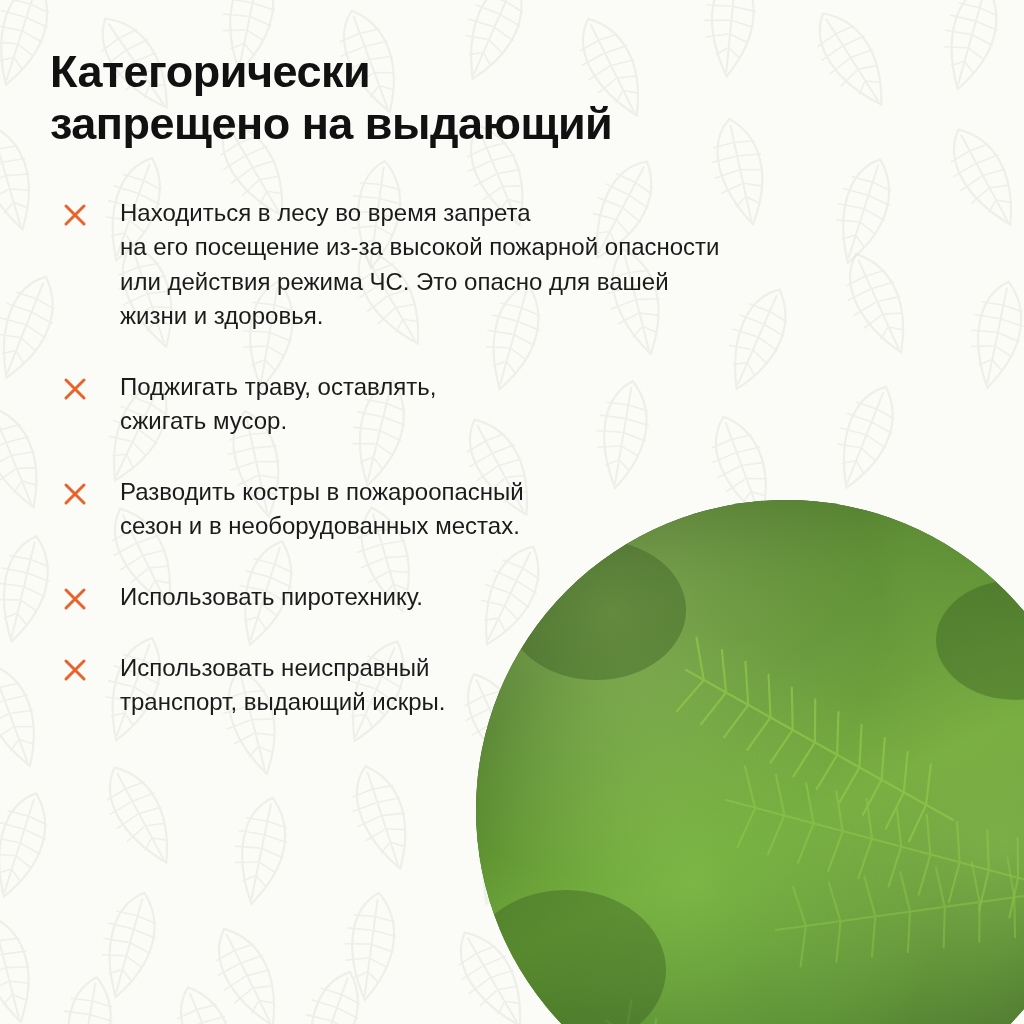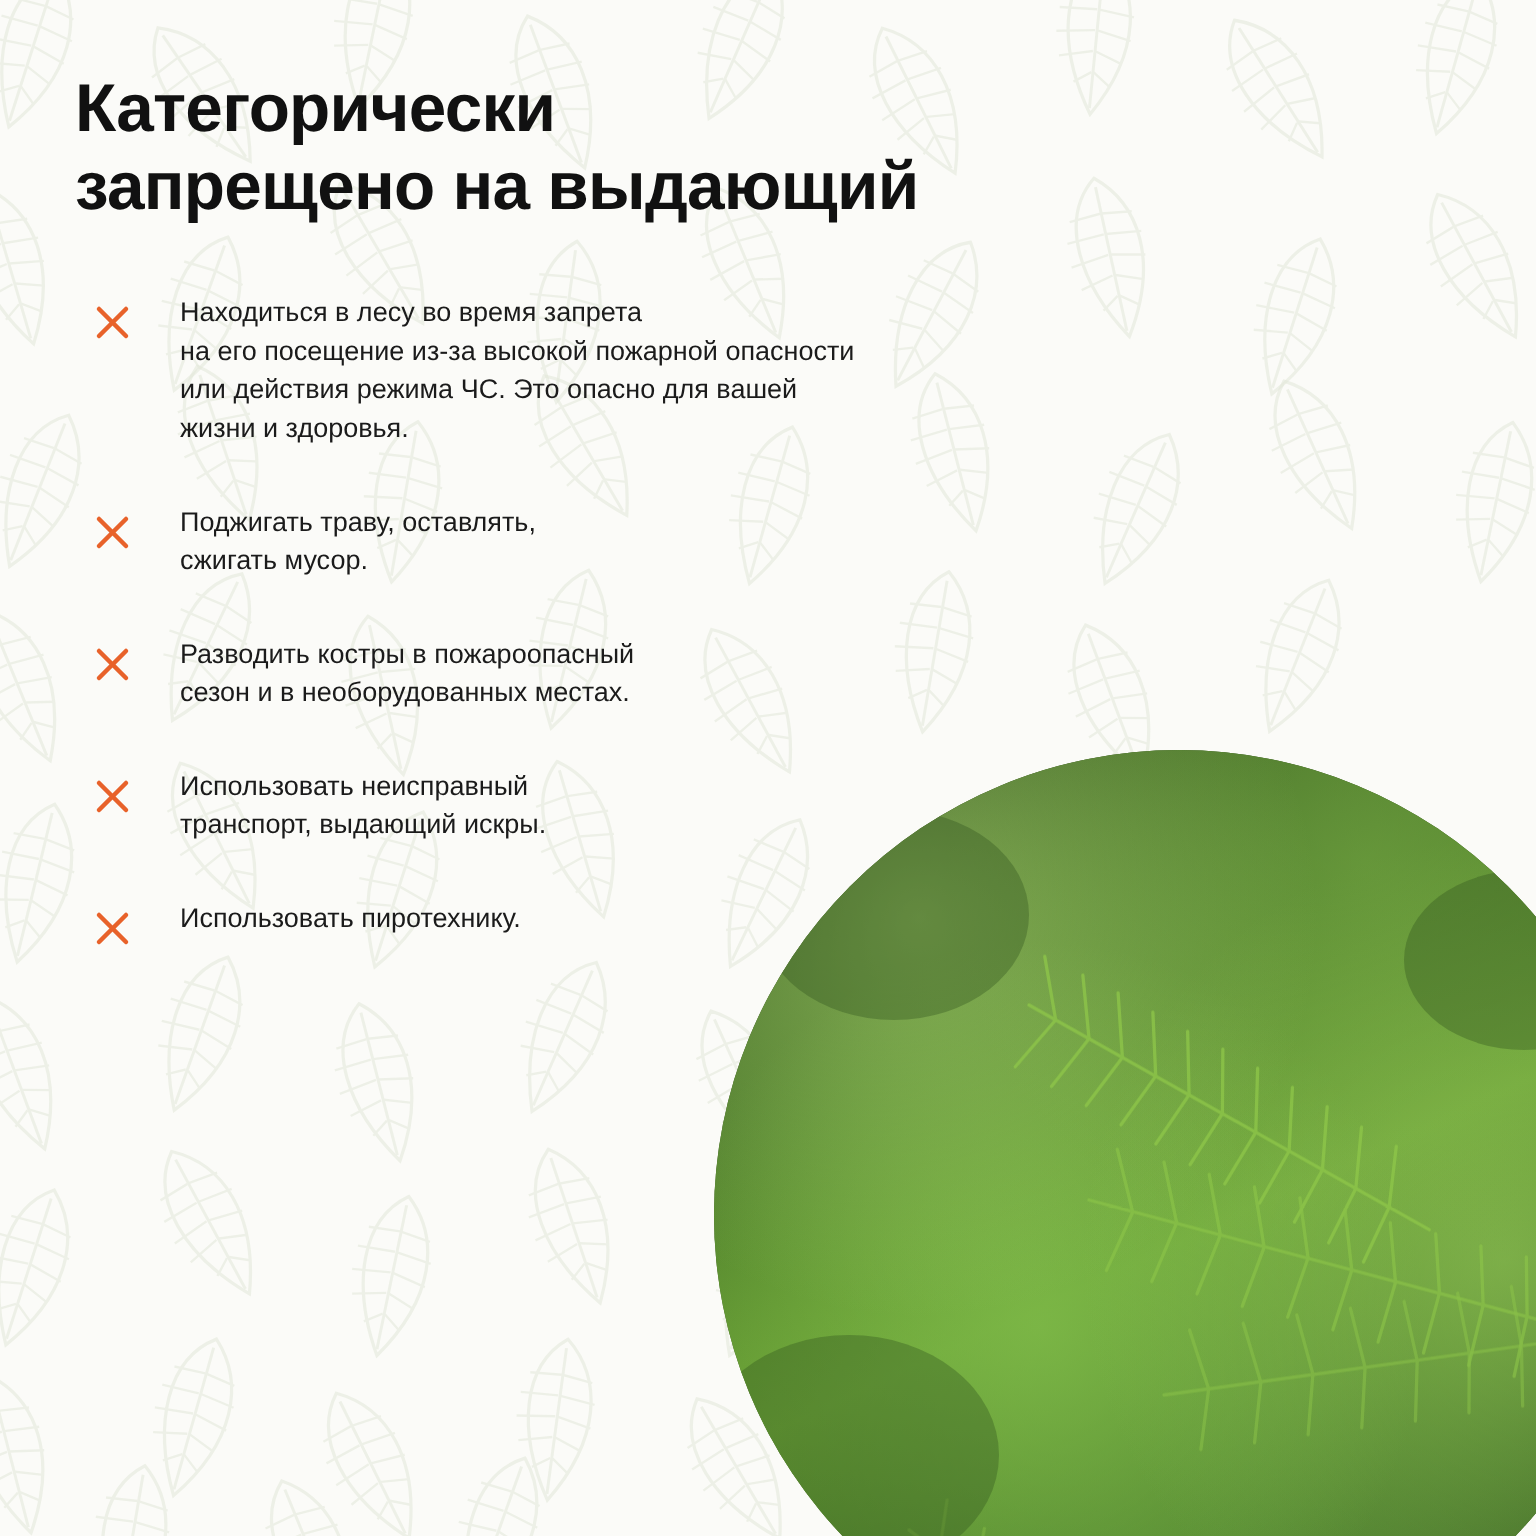--- a/index.html
+++ b/index.html
@@ -113,21 +113,21 @@
     width: 26px;
     height: 26px;
     margin: 6px 32px 0 12px;
   }
   .x-icon svg {
     display: block;
     width: 100%;
     height: 100%;
   }
   .rule-text {
-    font-size: 18px;
+    font-size: 24px;
     line-height: 1.42;
     color: #1b1b1b;
     white-space: pre-line;
     max-width: 600px;
   }
 </style>
 </head>
 <body>
 
 <div class="poster">
@@ -761,30 +761,30 @@
 
       <li class="rule">
         <span class="x-icon">
           <svg viewBox="0 0 26 26" aria-hidden="true">
               <g stroke="#e8622a" stroke-width="3" stroke-linecap="round">
                 <line x1="4" y1="4" x2="22" y2="22"></line>
                 <line x1="22" y1="4" x2="4" y2="22"></line>
               </g>
             </svg>
         </span>
-        <span class="rule-text">Использовать неисправный
-транспорт, выдающий искры.</span>
+        <span class="rule-text">Использовать пиротехнику.</span>
       </li>
 
       <li class="rule">
         <span class="x-icon">
           <svg viewBox="0 0 26 26" aria-hidden="true">
               <g stroke="#e8622a" stroke-width="3" stroke-linecap="round">
                 <line x1="4" y1="4" x2="22" y2="22"></line>
                 <line x1="22" y1="4" x2="4" y2="22"></line>
               </g>
             </svg>
         </span>
-        <span class="rule-text">Использовать пиротехнику.</span>
+        <span class="rule-text">Использовать неисправный
+транспорт, выдающий искры.</span>
       </li>
     </ul>
   </div>
 </div>
 
 </body></html>

